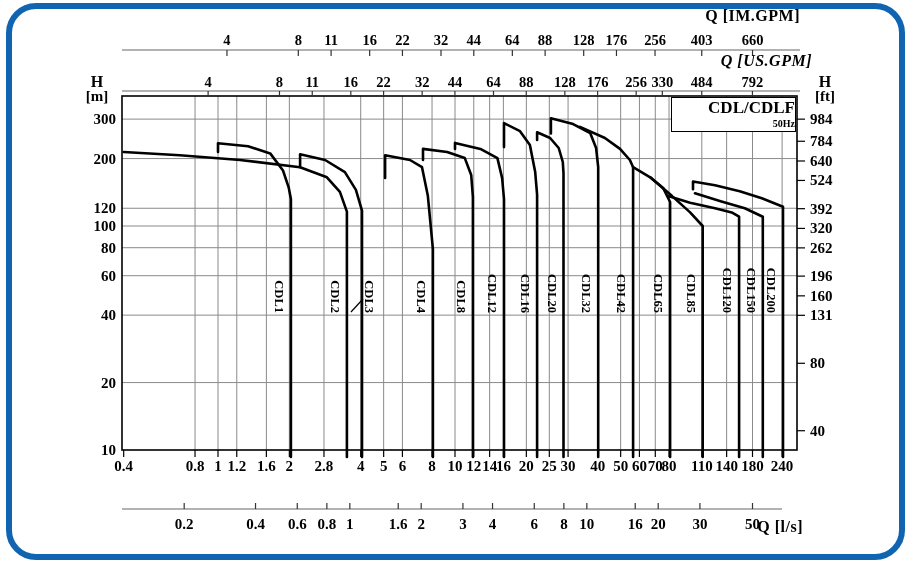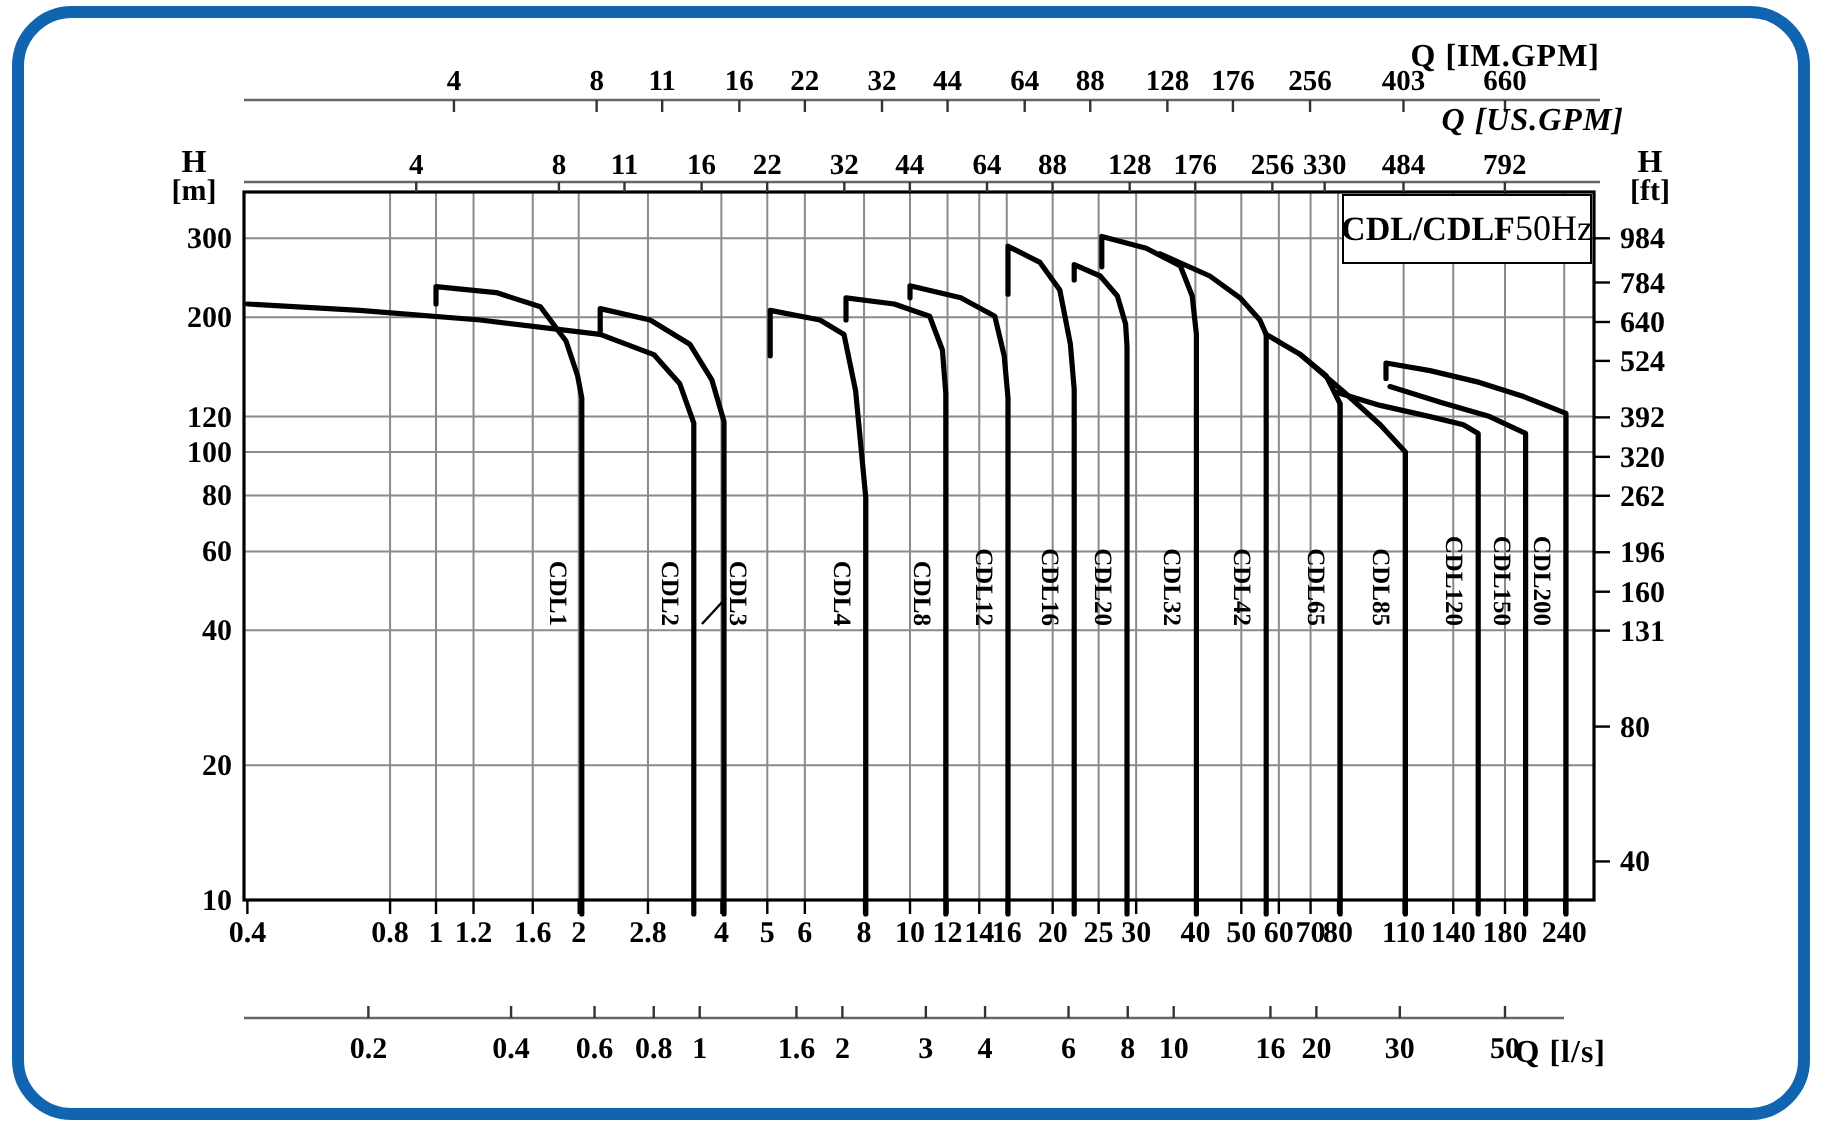--- a/index.html
+++ b/index.html
@@ -14,24 +14,24 @@
   svg.chart{position:absolute;left:0;top:0;z-index:1;}
   .overlay{position:absolute;z-index:2;font-weight:bold;white-space:nowrap;}
   .ax-title{font-size:16px;letter-spacing:0.5px;}
   .right-align{text-align:right;}
   .center{text-align:center;}
   .unit-stack{line-height:15px;font-size:15px;}
   .unit-stack .big{font-size:16px;}
   .title-box{
     position:absolute;left:671px;top:97px;width:123px;height:33px;z-index:3;
     background:#ffffff;border:1.5px solid #000;
-    display:flex;flex-direction:row;justify-content:center;align-items:center;
+    display:flex;flex-direction:column;justify-content:center;align-items:flex-end;
   }
   .title-box .l1{font-size:17px;font-weight:bold;line-height:17px;}
-  .title-box .l2{font-size:18px;font-weight:normal;line-height:15px;}
+  .title-box .l2{font-size:10px;font-weight:bold;line-height:15px;}
 </style>
 </head>
 <body>
 
 <div class="canvas">
 
   <svg class="chart" width="915" height="570" viewBox="0 0 915 570">
       <g>
         <line x1="195.03232691709064" y1="96" x2="195.03232691709064" y2="450" stroke="#8a8a8a" stroke-width="1"></line>
         <line x1="218" y1="96" x2="218" y2="450" stroke="#8a8a8a" stroke-width="1"></line>
@@ -289,21 +289,21 @@
         <text x="0" y="0" fill="#000" font-family="&quot;Liberation Serif&quot;,&quot;DejaVu Serif&quot;,serif" font-weight="bold" font-size="12.5px" text-anchor="end" transform="translate(582.2,313) rotate(90)">CDL32</text>
         <text x="0" y="0" fill="#000" font-family="&quot;Liberation Serif&quot;,&quot;DejaVu Serif&quot;,serif" font-weight="bold" font-size="12.5px" text-anchor="end" transform="translate(617.1,313) rotate(90)">CDL42</text>
         <text x="0" y="0" fill="#000" font-family="&quot;Liberation Serif&quot;,&quot;DejaVu Serif&quot;,serif" font-weight="bold" font-size="12.5px" text-anchor="end" transform="translate(654.1,313) rotate(90)">CDL65</text>
         <text x="0" y="0" fill="#000" font-family="&quot;Liberation Serif&quot;,&quot;DejaVu Serif&quot;,serif" font-weight="bold" font-size="12.5px" text-anchor="end" transform="translate(686.7,313) rotate(90)">CDL85</text>
         <text x="0" y="0" fill="#000" font-family="&quot;Liberation Serif&quot;,&quot;DejaVu Serif&quot;,serif" font-weight="bold" font-size="12.5px" text-anchor="end" transform="translate(723.1,313) rotate(90)">CDL120</text>
         <text x="0" y="0" fill="#000" font-family="&quot;Liberation Serif&quot;,&quot;DejaVu Serif&quot;,serif" font-weight="bold" font-size="12.5px" text-anchor="end" transform="translate(746.8,313) rotate(90)">CDL150</text>
         <text x="0" y="0" fill="#000" font-family="&quot;Liberation Serif&quot;,&quot;DejaVu Serif&quot;,serif" font-weight="bold" font-size="12.5px" text-anchor="end" transform="translate(767.0,313) rotate(90)">CDL200</text>
       </g>
     </svg>
 
-  <div class="overlay ax-title right-align" style="left:640px;top:20px;width:160px;">Q [IM.GPM]</div>
+  <div class="overlay ax-title right-align" style="left:640px;top:7px;width:160px;">Q [IM.GPM]</div>
 
   <div class="overlay ax-title right-align" style="left:652px;top:52px;width:160px;font-style:italic;">Q [US.GPM]</div>
 
   <div class="overlay unit-stack center" style="left:76px;top:74px;width:42px;">
     <div class="big">H</div>
     <div>[m]</div>
   </div>
 
   <div class="overlay unit-stack center" style="left:803px;top:74px;width:44px;">
     <div class="big">H</div>

